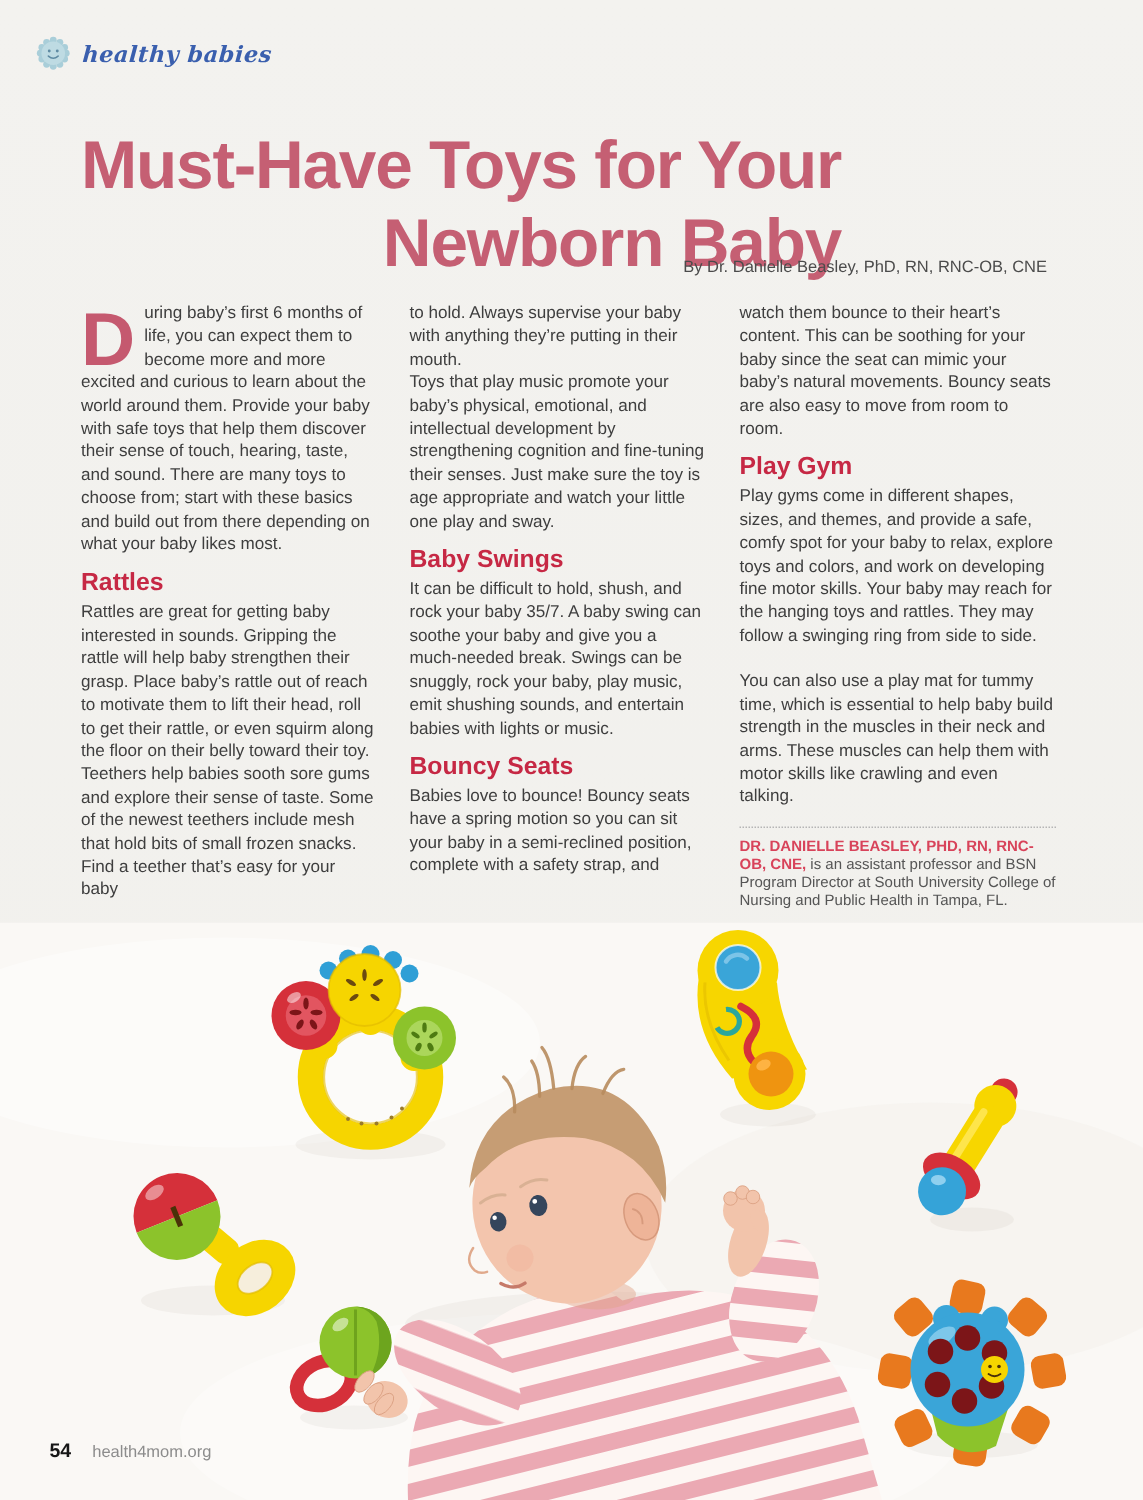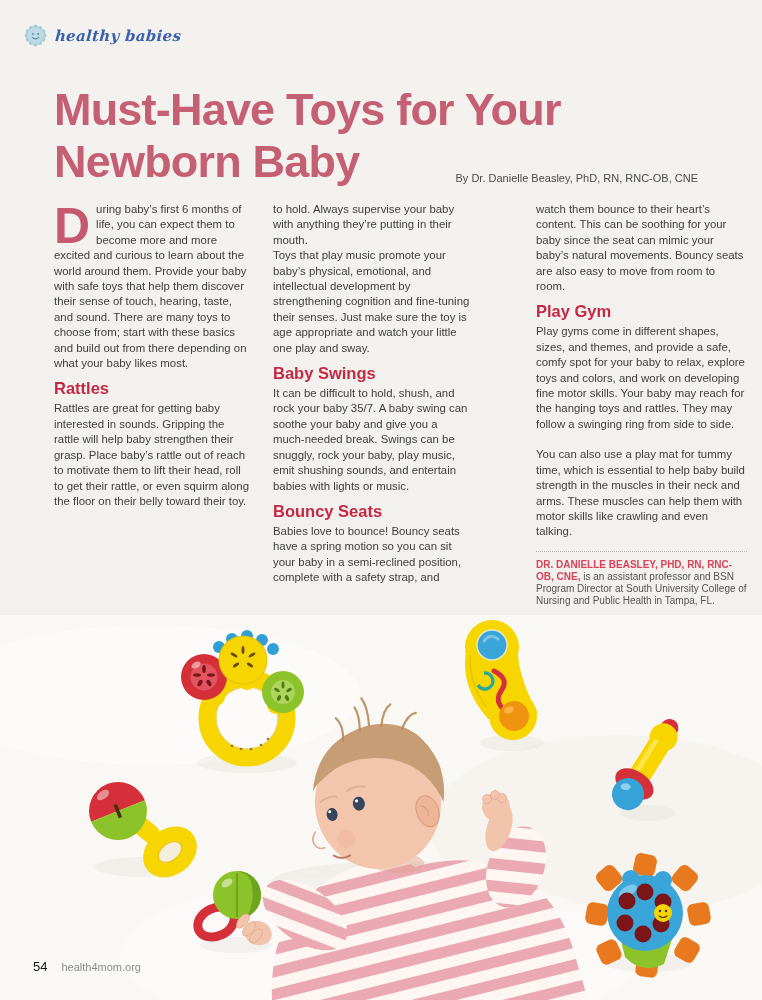--- a/index.html
+++ b/index.html
@@ -9,43 +9,43 @@
     font-family:"Liberation Sans",sans-serif;color:#3d3d3d;
   }
   
   .masthead{position:absolute;left:24px;top:24px;display:flex;align-items:center;gap:8px;}
   .brand-icon{width:23px;height:23px;}
   .brand{font-family:"DejaVu Serif",serif;font-style:italic;font-weight:700;
     font-size:15px;color:#3a5fae;letter-spacing:.3px;transform:skewX(-4deg);}
   
   .title{position:absolute;left:54px;top:84px;margin:0;font-weight:700;
     font-size:45px;line-height:52px;color:#c55f73;letter-spacing:-.8px;}
-  .title span{display:block;}
+  .title span{display:block;text-align:right;}
   .byline{position:absolute;right:64px;top:172px;font-size:11px;color:#4b4b4b;}
   
   .cols{position:absolute;left:54px;top:202px;width:648px;display:flex;gap:22px;z-index:2;}
   .col1{width:197px;flex:none;}
   .col2{width:198px;flex:none;}
-  .col3{width:211px;flex:none;margin-left:43px;}
+  .col3{width:211px;flex:none;}
   .body{margin:0;font-size:11.4px;line-height:15.4px;color:#3e3e3e;text-align:left;}
   .h{margin:8px 0 3px;font-size:16.5px;line-height:19px;font-weight:700;color:#c62844;}
   .dropcap{float:left;font-size:50px;line-height:42px;font-weight:700;color:#c5596f;
     padding:3px 6px 0 0;}
   .gap-para{margin-top:15px;}
   .bio{border-top:1px dotted #b5b5b5;margin-top:11px;padding-top:7px;
     font-size:10px;line-height:12px;color:#555;}
   .bio .bio-name{font-weight:700;color:#d8435a;}
   
   .photo{position:absolute;left:0;top:615px;width:762px;height:385px;z-index:1;}
   .photo svg{display:block;width:762px;height:385px;}
   
   .credit{position:absolute;left:728px;top:938px;transform-origin:0 0;
     transform:rotate(-90deg);font-size:7.5px;letter-spacing:1.6px;color:#909090;white-space:nowrap;}
   .pagefoot{position:absolute;left:33px;top:959px;display:flex;align-items:baseline;gap:14px;z-index:3;}
-  .pagenum{font-size:13px;font-weight:400;color:#161616;}
+  .pagenum{font-size:13px;font-weight:700;color:#161616;}
   .site{font-size:11px;color:#8c8c8c;}
 </style>
 </head>
 <body>
 
 <div class="page">
 
   <header class="masthead">
     <svg class="brand-icon" viewBox="0 0 24 24">
       <g fill="#a9ced9">
@@ -74,20 +74,21 @@
     <span>Must-Have Toys for Your</span>
     <span>Newborn Baby</span>
   </h1>
   <div class="byline">By Dr. Danielle Beasley, PhD, RN, RNC-OB, CNE</div>
 
   <div class="cols">
     <div class="col1">
       <p class="body"><span class="dropcap">D</span><span>uring baby’s first 6 months of life, you can expect them to become more and more excited and curious to learn about the world around them. Provide your baby with safe toys that help them discover their sense of touch, hearing, taste, and sound. There are many toys to choose from; start with these basics and build out from there depending on what your baby likes most.</span></p>
       <h2 class="h">Rattles</h2>
       <p class="body">Rattles are great for getting baby interested in sounds. Gripping the rattle will help baby strengthen their grasp. Place baby’s rattle out of reach to motivate them to lift their head, roll to get their rattle, or even squirm along the floor on their belly toward their toy.</p>
+      <p class="body">Teethers help babies sooth sore gums and explore their sense of taste. Some of the newest teethers include mesh that hold bits of small frozen snacks. Find a teether that’s easy for your baby</p>
     </div>
     <div class="col2">
       <p class="body">to hold. Always supervise your baby with anything they’re putting in their mouth.</p>
       <p class="body">Toys that play music promote your baby’s physical, emotional, and intellectual development by strengthening cognition and fine-tuning their senses. Just make sure the toy is age appropriate and watch your little one play and sway.</p>
       <h2 class="h">Baby Swings</h2>
       <p class="body">It can be difficult to hold, shush, and rock your baby 35/7. A baby swing can soothe your baby and give you a much-needed break. Swings can be snuggly, rock your baby, play music, emit shushing sounds, and entertain babies with lights or music.</p>
       <h2 class="h">Bouncy Seats</h2>
       <p class="body">Babies love to bounce! Bouncy seats have a spring motion so you can sit your baby in a semi-reclined position, complete with a safety strap, and</p>
     </div>
     <div class="col3">

